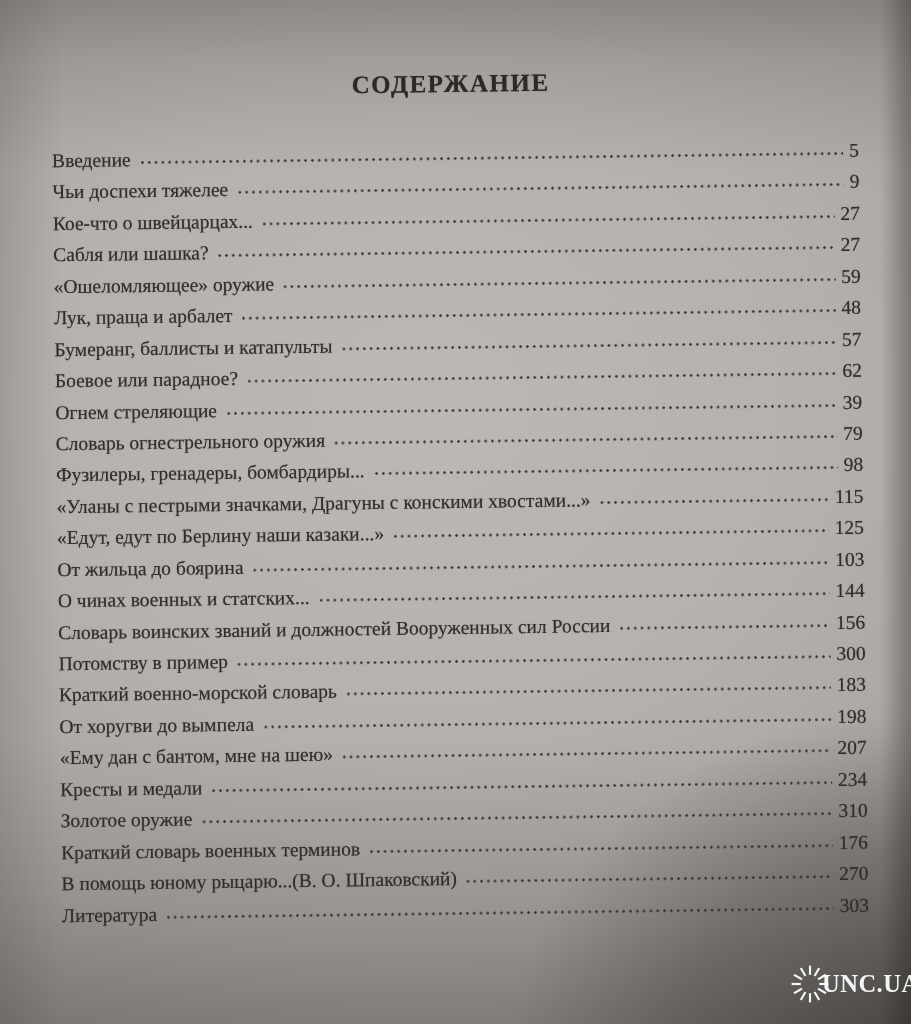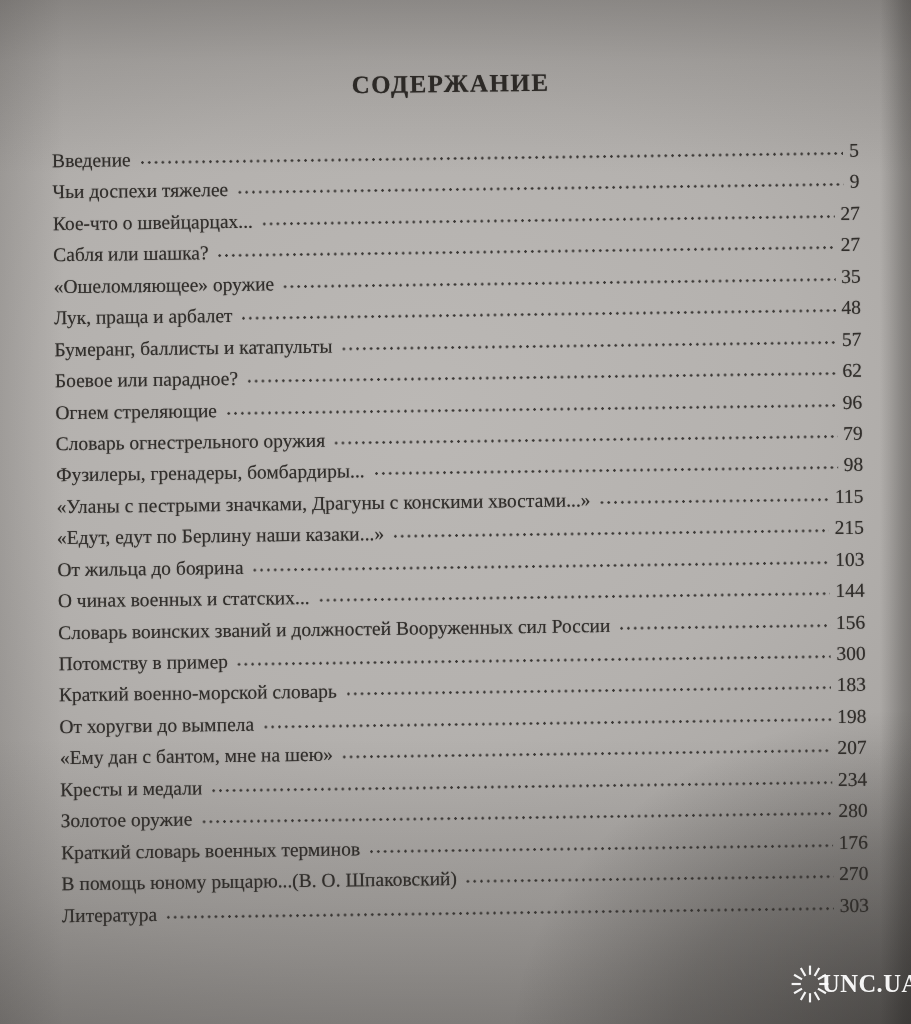--- a/index.html
+++ b/index.html
@@ -120,21 +120,21 @@
 
   <div class="toc-row">
     <span class="toc-title">Сабля или шашка?</span>
     <span class="toc-leader"></span>
     <span class="toc-page">27</span>
   </div>
 
   <div class="toc-row">
     <span class="toc-title">«Ошеломляющее» оружие</span>
     <span class="toc-leader"></span>
-    <span class="toc-page">35</span>
+    <span class="toc-page">59</span>
   </div>
 
   <div class="toc-row">
     <span class="toc-title">Лук, праща и арбалет</span>
     <span class="toc-leader"></span>
     <span class="toc-page">48</span>
   </div>
 
   <div class="toc-row">
     <span class="toc-title">Бумеранг, баллисты и катапульты</span>
@@ -144,21 +144,21 @@
 
   <div class="toc-row">
     <span class="toc-title">Боевое или парадное?</span>
     <span class="toc-leader"></span>
     <span class="toc-page">62</span>
   </div>
 
   <div class="toc-row">
     <span class="toc-title">Огнем стреляющие</span>
     <span class="toc-leader"></span>
-    <span class="toc-page">96</span>
+    <span class="toc-page">39</span>
   </div>
 
   <div class="toc-row">
     <span class="toc-title">Словарь огнестрельного оружия</span>
     <span class="toc-leader"></span>
     <span class="toc-page">79</span>
   </div>
 
   <div class="toc-row">
     <span class="toc-title">Фузилеры, гренадеры, бомбардиры...</span>
@@ -168,21 +168,21 @@
 
   <div class="toc-row">
     <span class="toc-title">«Уланы с пестрыми значками, Драгуны с конскими хвостами...»</span>
     <span class="toc-leader"></span>
     <span class="toc-page">115</span>
   </div>
 
   <div class="toc-row">
     <span class="toc-title">«Едут, едут по Берлину наши казаки...»</span>
     <span class="toc-leader"></span>
-    <span class="toc-page">215</span>
+    <span class="toc-page">125</span>
   </div>
 
   <div class="toc-row">
     <span class="toc-title">От жильца до боярина</span>
     <span class="toc-leader"></span>
     <span class="toc-page">103</span>
   </div>
 
   <div class="toc-row">
     <span class="toc-title">О чинах военных и статских...</span>
@@ -222,21 +222,21 @@
 
   <div class="toc-row">
     <span class="toc-title">Кресты и медали</span>
     <span class="toc-leader"></span>
     <span class="toc-page">234</span>
   </div>
 
   <div class="toc-row">
     <span class="toc-title">Золотое оружие</span>
     <span class="toc-leader"></span>
-    <span class="toc-page">280</span>
+    <span class="toc-page">310</span>
   </div>
 
   <div class="toc-row">
     <span class="toc-title">Краткий словарь военных терминов</span>
     <span class="toc-leader"></span>
     <span class="toc-page">176</span>
   </div>
 
   <div class="toc-row">
     <span class="toc-title">В помощь юному рыцарю...(В. О. Шпаковский)</span>

